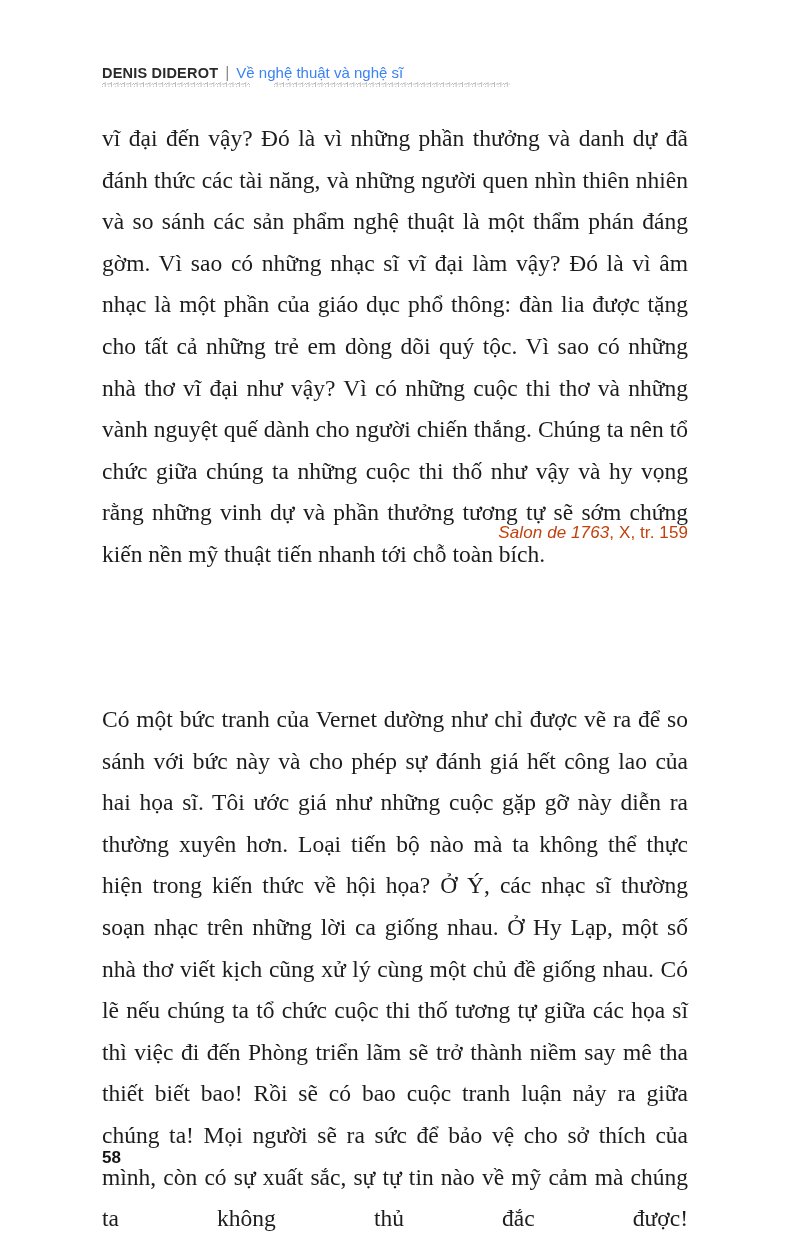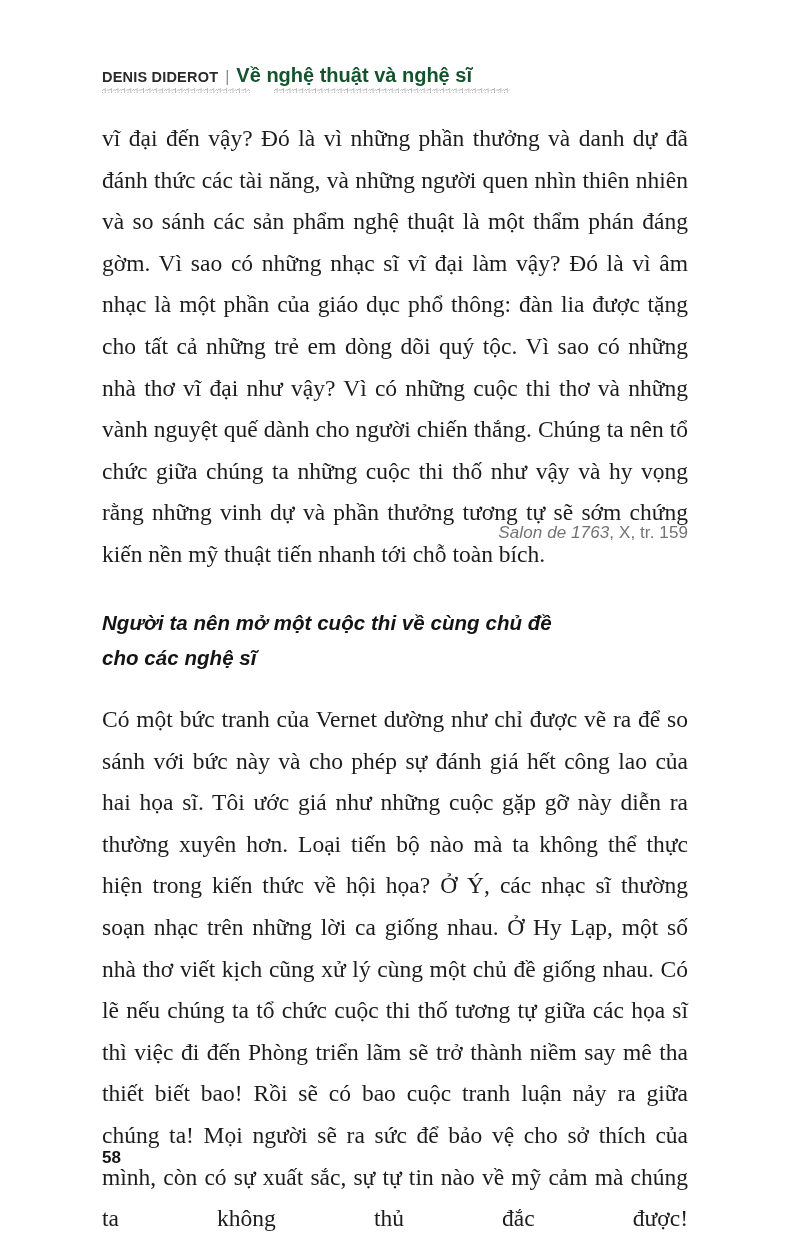--- a/index.html
+++ b/index.html
@@ -46,23 +46,23 @@
     font-family: "Liberation Sans", sans-serif;
     font-weight: 400;
     font-size: 16px;
     color: #8d8d8d;
     margin: 0 7px;
     position: relative;
     top: 0px;
   }
   .rh-title {
     font-family: "Liberation Sans", sans-serif;
-    font-weight: 700;
-    font-size: 20px;
-    color: #14532d;
+    font-weight: 400;
+    font-size: 15px;
+    color: #3b82f6;
     position: relative;
     padding-bottom: 6px;
   }
   
   .wave {
     position: absolute;
     left: 0;
     right: 0;
     bottom: 0;
     height: 5px;
@@ -102,21 +102,21 @@
 
   
   .attribution {
     position: absolute;
     left: 102px;
     width: 586px;
     top: 523px;
     text-align: right;
     font-family: "Liberation Sans", sans-serif;
     font-size: 17px;
-    color: #737373;
+    color: #c2410c;
     letter-spacing: 0.1px;
   }
   .attribution .src {
     font-style: italic;
   }
 
   
   .section-heading {
     position: absolute;
     left: 102px;
@@ -159,24 +159,20 @@
   </div>
 
   <div class="col" id="para-1">
     <p class="body last-justify">vĩ đại đến vậy? Đó là vì những phần thưởng và danh dự đã đánh thức các tài năng, và những người quen nhìn thiên nhiên và so sánh các sản phẩm nghệ thuật là một thẩm phán đáng gờm. Vì sao có những nhạc sĩ vĩ đại làm vậy? Đó là vì âm nhạc là một phần của giáo dục phổ thông: đàn lia được tặng cho tất cả những trẻ em dòng dõi quý tộc. Vì sao có những nhà thơ vĩ đại như vậy? Vì có những cuộc thi thơ và những vành nguyệt quế dành cho người chiến thắng. Chúng ta nên tổ chức giữa chúng ta những cuộc thi thố như vậy và hy vọng rằng những vinh dự và phần thưởng tương tự sẽ sớm chứng kiến nền mỹ thuật tiến nhanh tới chỗ toàn bích.</p>
   </div>
 
   <div class="attribution">
     <span class="src">Salon de 1763</span><span>, X, tr. 159</span>
   </div>
 
-  <div class="section-heading">
-    <span class="hl">Người ta nên mở một cuộc thi về cùng chủ đề</span>
-    <span class="hl">cho các nghệ sĩ</span>
-  </div>
 
   <div class="col" id="para-2">
     <p class="body force-justify-all">Có một bức tranh của Vernet dường như chỉ được vẽ ra để so sánh với bức này và cho phép sự đánh giá hết công lao của hai họa sĩ. Tôi ước giá như những cuộc gặp gỡ này diễn ra thường xuyên hơn. Loại tiến bộ nào mà ta không thể thực hiện trong kiến thức về hội họa? Ở Ý, các nhạc sĩ thường soạn nhạc trên những lời ca giống nhau. Ở Hy Lạp, một số nhà thơ viết kịch cũng xử lý cùng một chủ đề giống nhau. Có lẽ nếu chúng ta tổ chức cuộc thi thố tương tự giữa các họa sĩ thì việc đi đến Phòng triển lãm sẽ trở thành niềm say mê tha thiết biết bao! Rồi sẽ có bao cuộc tranh luận nảy ra giữa chúng ta! Mọi người sẽ ra sức để bảo vệ cho sở thích của mình, còn có sự xuất sắc, sự tự tin nào về mỹ cảm mà chúng ta không thủ đắc được!</p>
   </div>
 
   <div class="folio">58</div>
 
 </div>
 
 </body></html>

